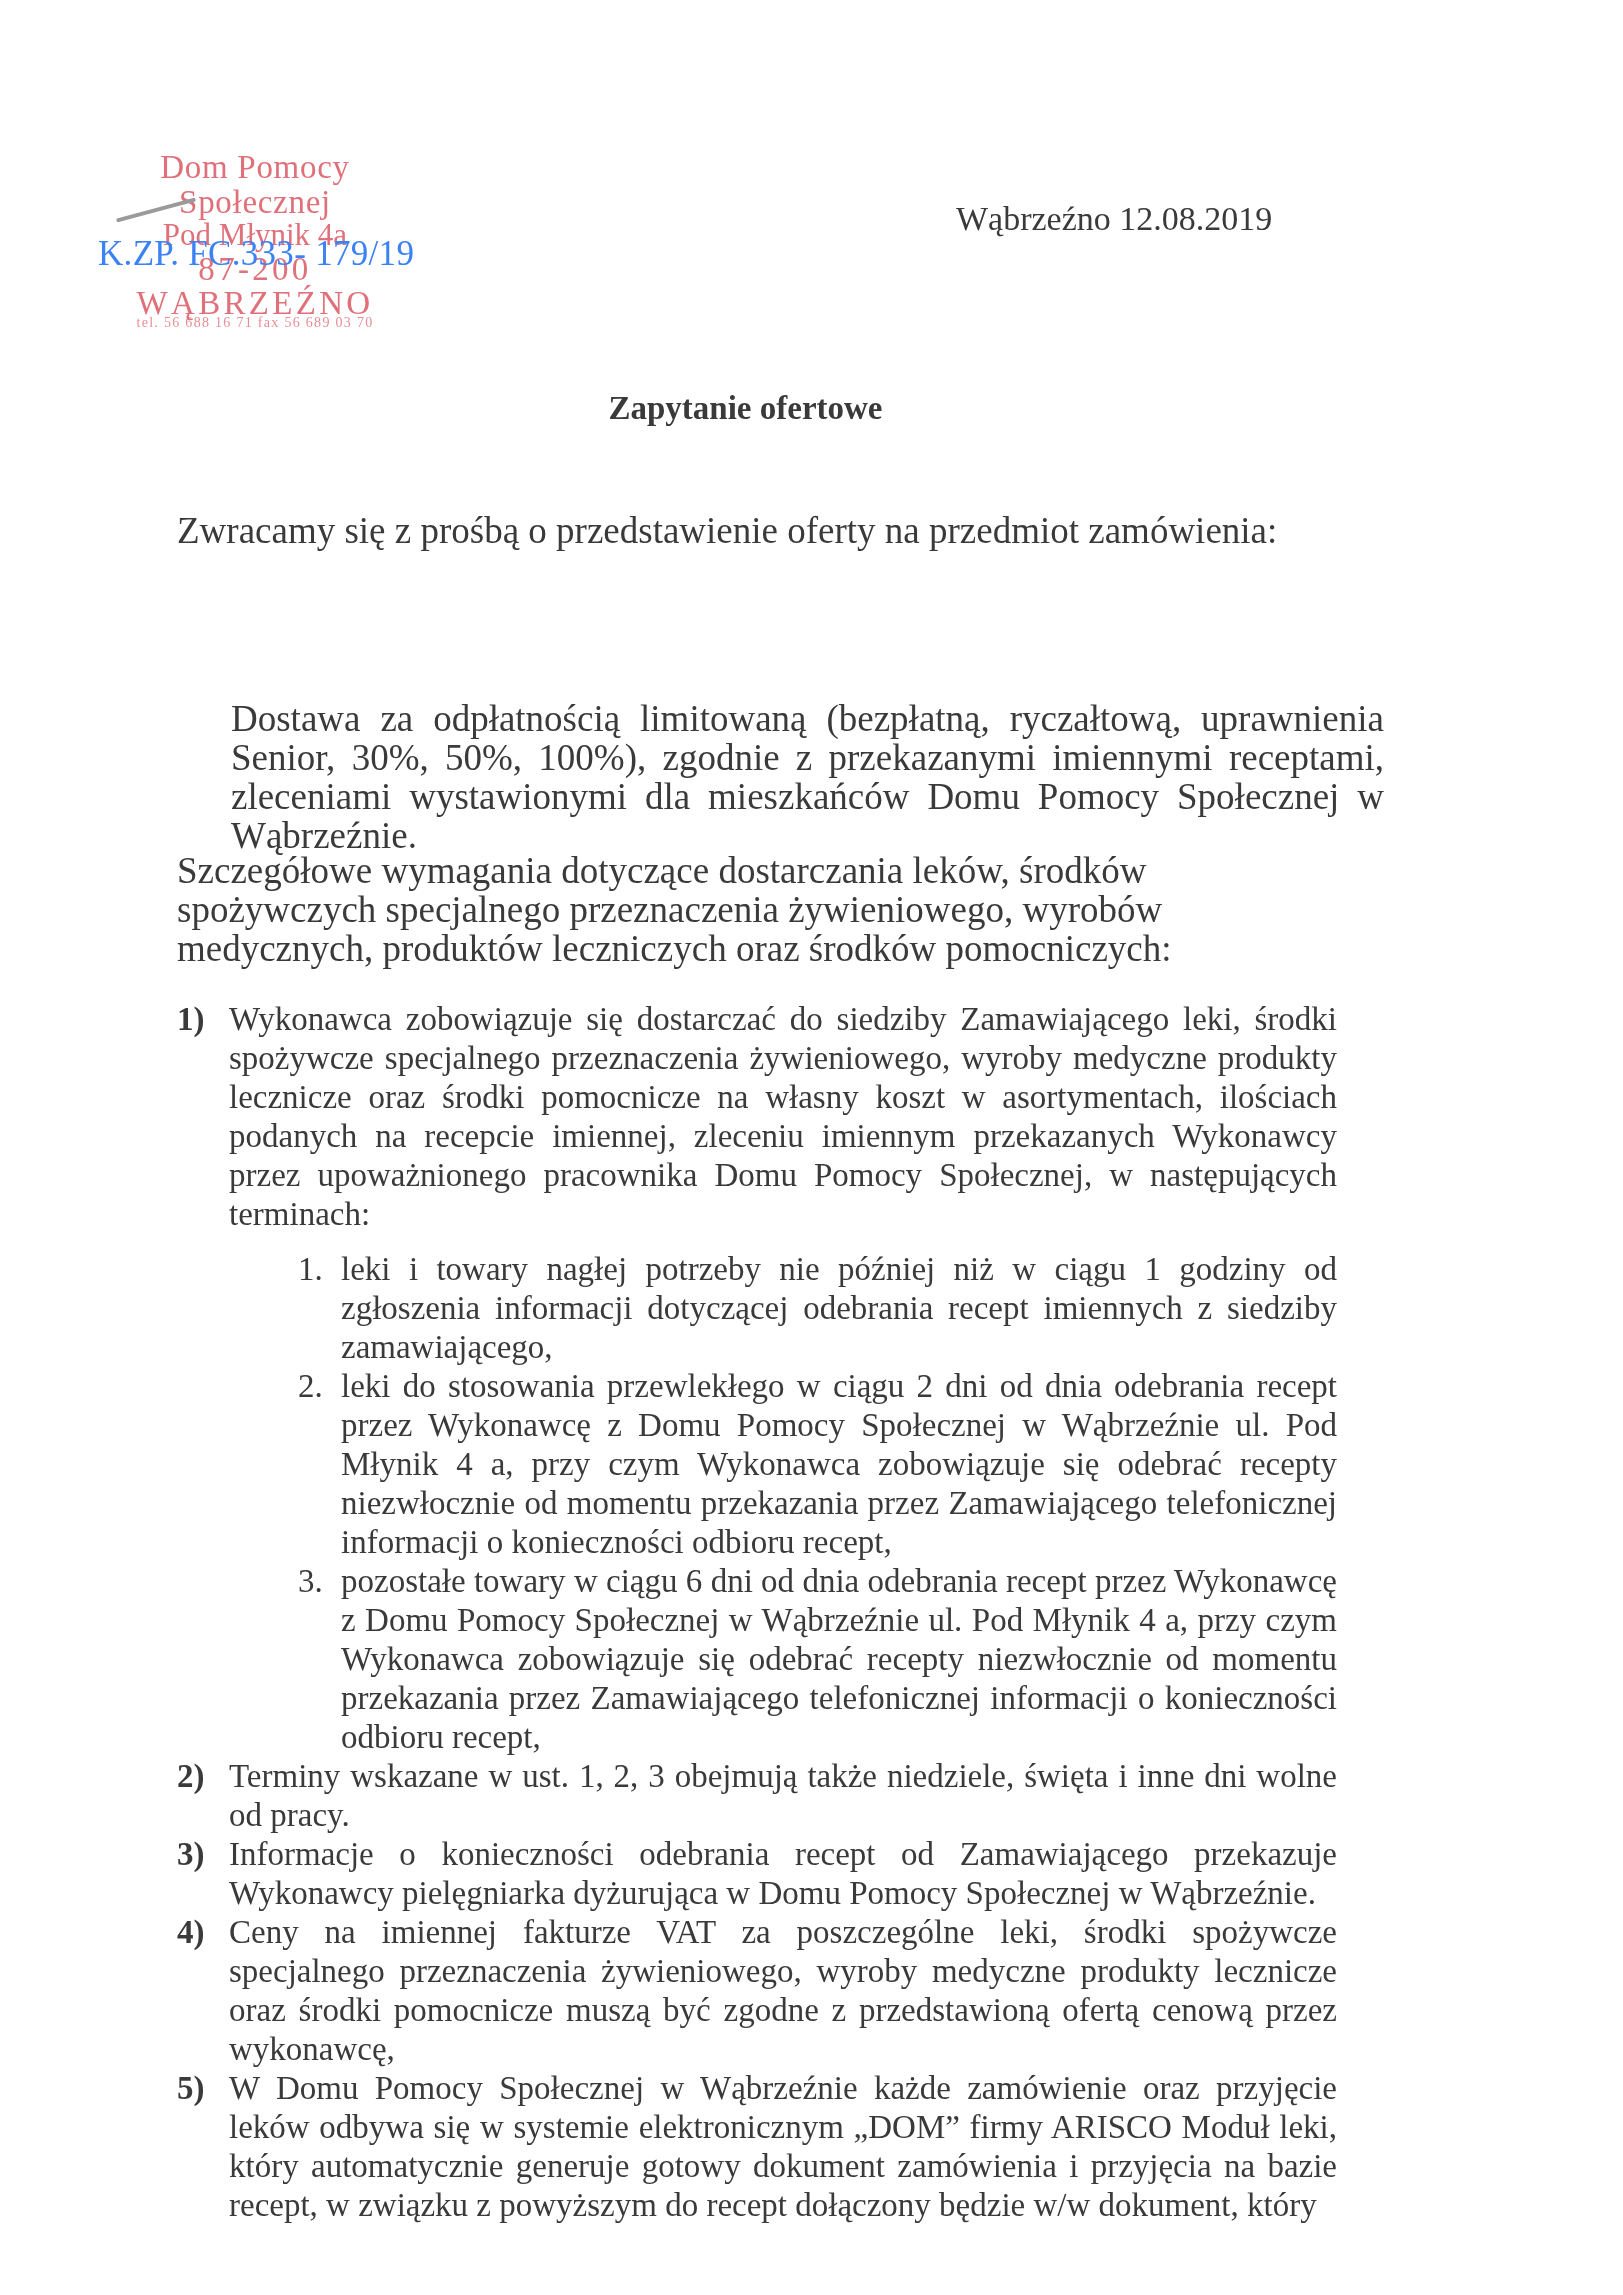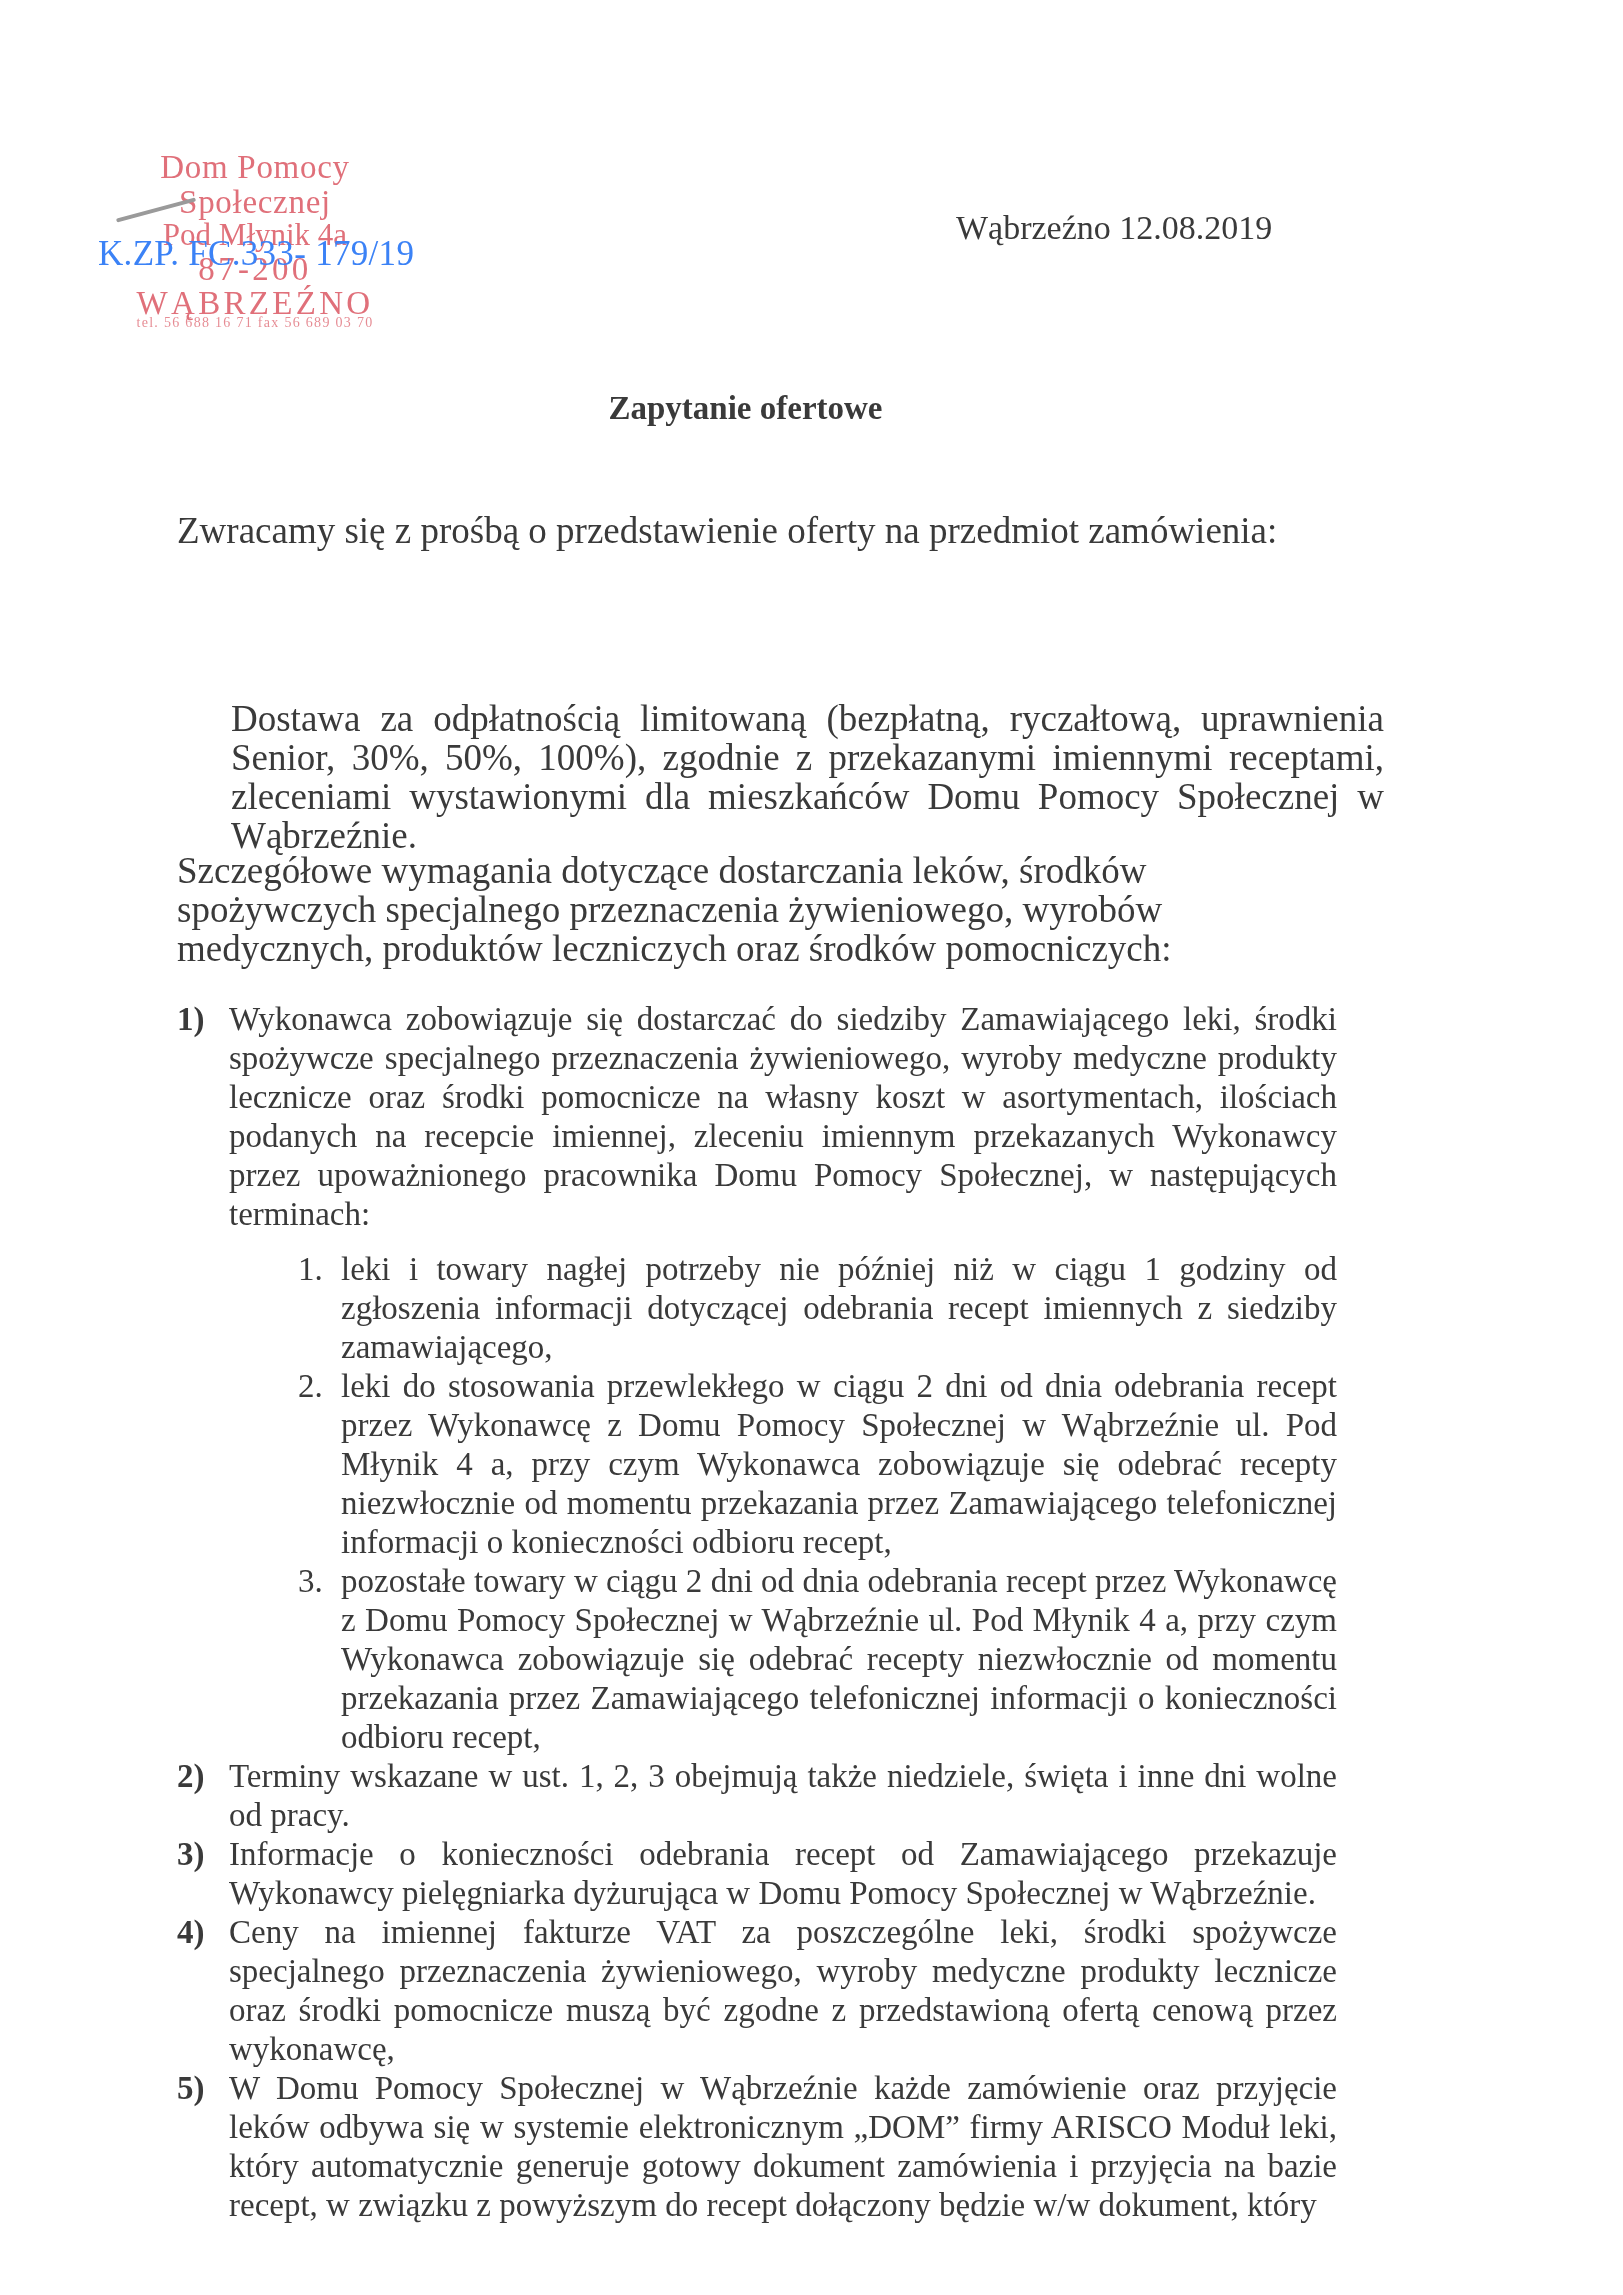--- a/index.html
+++ b/index.html
@@ -19,21 +19,21 @@
   .staple {
     position: absolute; left: 115px; top: 208px; width: 82px; height: 3.9px;
     background: #9a9a9a; transform: rotate(-15deg); border-radius: 2px;
   }
   .ref {
     position: absolute; left: 98px; top: 234px;
     font-size: 35px; color: #3b82f6; letter-spacing: 0.3px;
   }
   .date {
     position: absolute; left: 956px; top: 200px;
-    font-size: 34px; color: #3a3a3a; margin-top: 9px;
+    font-size: 34px; color: #3a3a3a;
   }
   .title {
     position: absolute; left: 0; width: 1491px; top: 390px; text-align: center;
     font-size: 33px; font-weight: bold; color: #3a3a3a;
   }
   .body-text {
     position: absolute; left: 177px; width: 1160px;
     font-size: 37px; line-height: 39px; text-align: justify;
   }
   .p1 { top: 511px; }
@@ -82,21 +82,21 @@
       <div class="item">
         <span class="marker">1.</span>
         <span>leki i towary nagłej potrzeby nie później niż w ciągu 1 godziny od zgłoszenia informacji dotyczącej odebrania recept imiennych z siedziby zamawiającego,</span>
       </div>
       <div class="item">
         <span class="marker">2.</span>
         <span>leki do stosowania przewlekłego w ciągu 2 dni od dnia odebrania recept przez Wykonawcę z Domu Pomocy Społecznej w Wąbrzeźnie ul. Pod Młynik 4 a, przy czym Wykonawca zobowiązuje się odebrać recepty niezwłocznie od momentu przekazania przez Zamawiającego telefonicznej informacji o konieczności odbioru recept,</span>
       </div>
       <div class="item">
         <span class="marker">3.</span>
-        <span>pozostałe towary w ciągu 2 dni od dnia odebrania recept przez Wykonawcę z Domu Pomocy Społecznej w Wąbrzeźnie ul. Pod Młynik 4 a, przy czym Wykonawca zobowiązuje się odebrać recepty niezwłocznie od momentu przekazania przez Zamawiającego telefonicznej informacji o konieczności odbioru recept,</span>
+        <span>pozostałe towary w ciągu 6 dni od dnia odebrania recept przez Wykonawcę z Domu Pomocy Społecznej w Wąbrzeźnie ul. Pod Młynik 4 a, przy czym Wykonawca zobowiązuje się odebrać recepty niezwłocznie od momentu przekazania przez Zamawiającego telefonicznej informacji o konieczności odbioru recept,</span>
       </div>
     </div>
   </div>
   <div class="item">
     <span class="marker">2)</span>
     <span>Terminy wskazane w ust. 1, 2, 3 obejmują także niedziele, święta i inne dni wolne od pracy.</span>
   </div>
   <div class="item">
     <span class="marker">3)</span>
     <span>Informacje o konieczności odebrania recept od Zamawiającego przekazuje Wykonawcy pielęgniarka dyżurująca w Domu Pomocy Społecznej w Wąbrzeźnie.</span>

